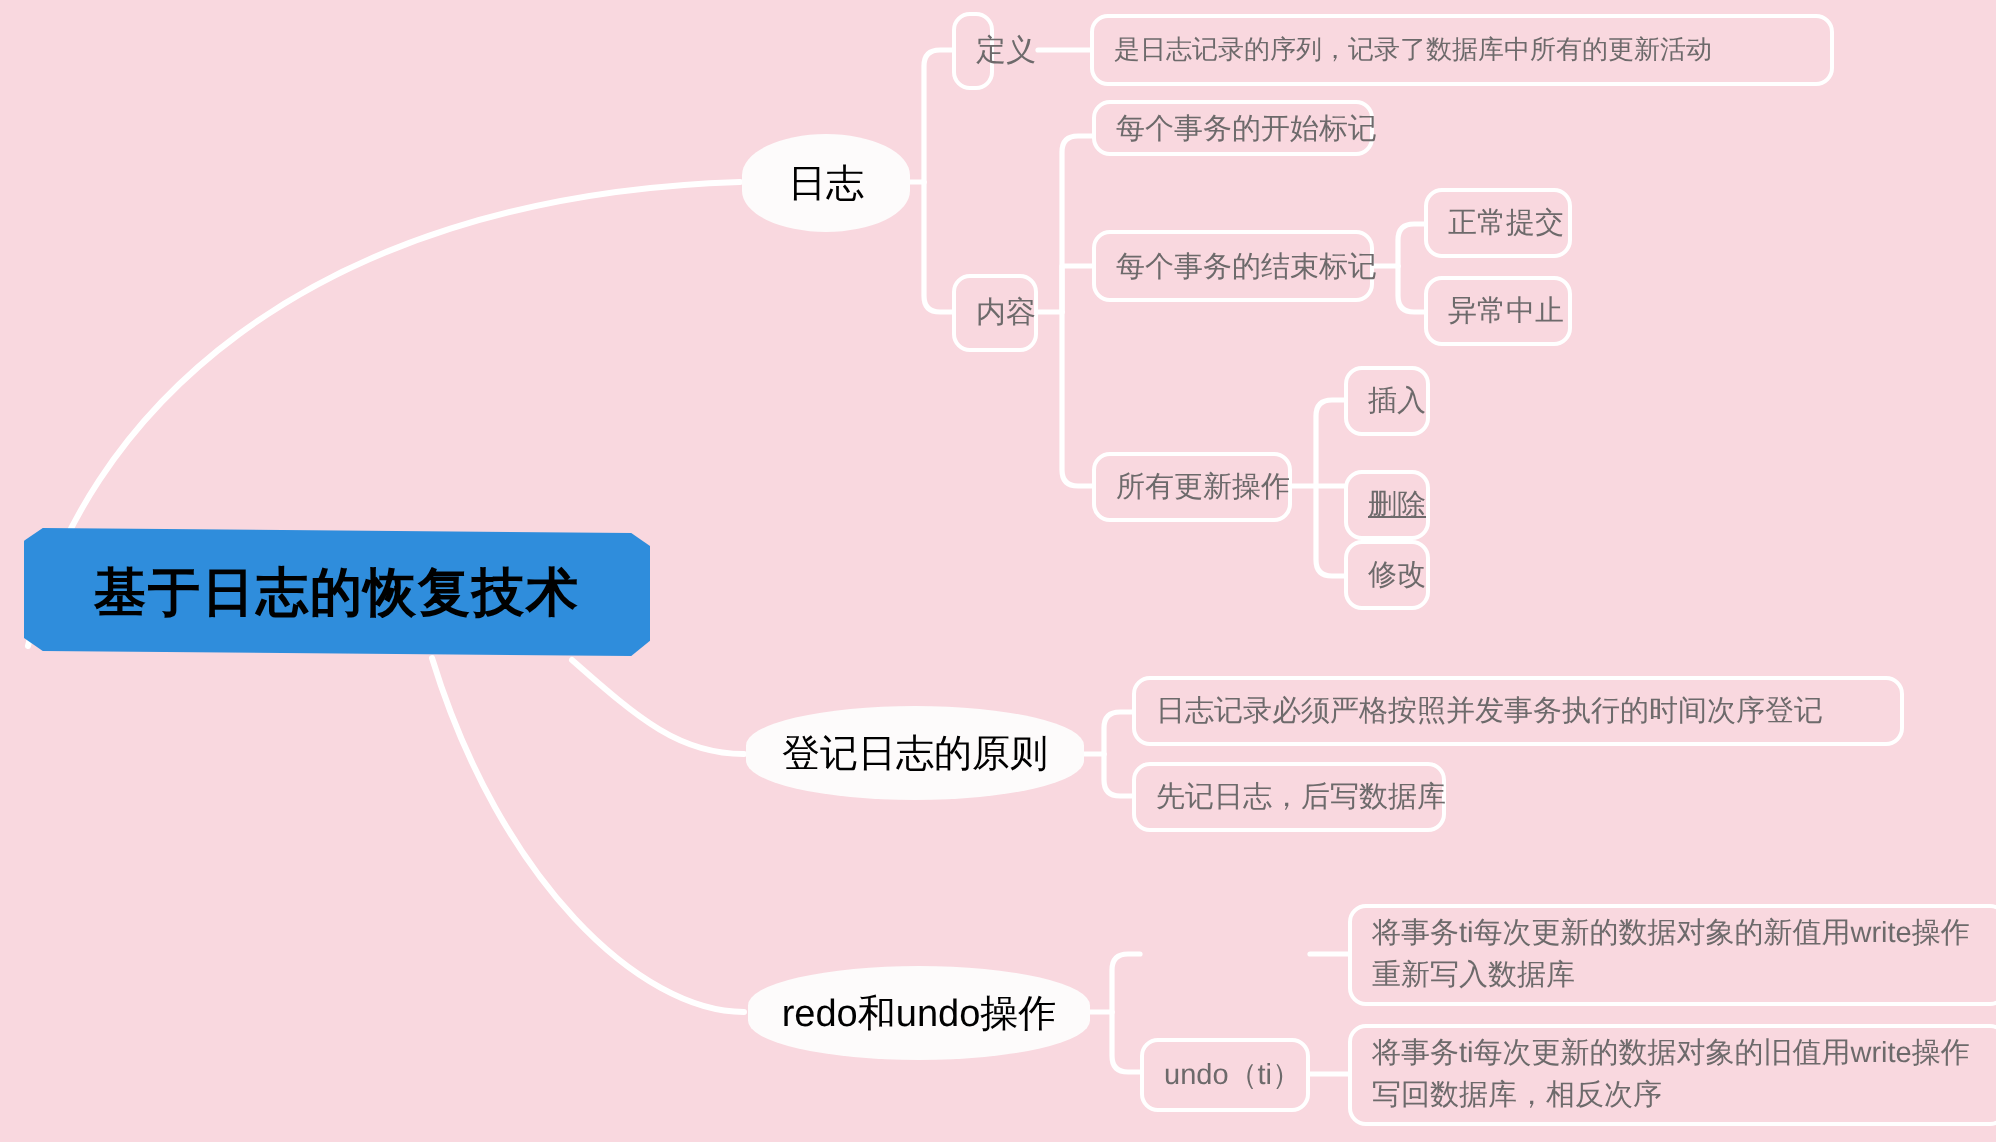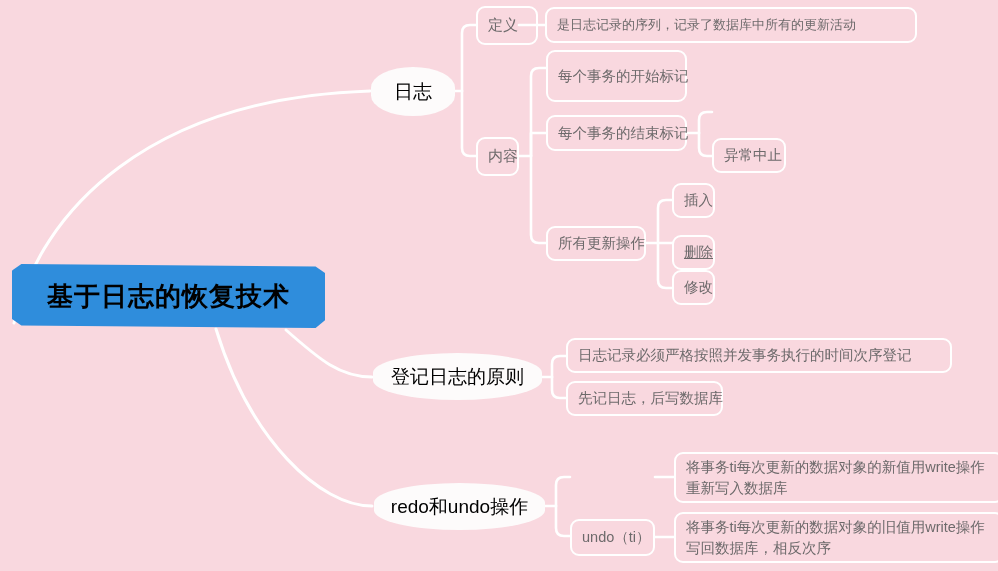--- a/index.html
+++ b/index.html
@@ -122,40 +122,43 @@
   </svg>
 
   <div class="root-node" style="left:12px; top:264px; width:313px; height:64px; font-size:26px;">
     <span>基于日志的恢复技术</span>
   </div>
 
   <div class="n1" style="left:371px; top:67px; width:84px; height:49px; font-size:19px;">
     <span>日志</span>
   </div>
 
-  <div class="nb" style="left:476px; top:6px; width:62px; height:39px; font-size:15px;font-family:Liberation Mono, monospace;">
+  <div class="nb" style="left:476px; top:6px; width:21px; height:39px; font-size:15px;font-family:Liberation Mono, monospace;">
     <span class="pad">定义</span>
   </div>
 
   <div class="nb" style="left:545px; top:7px; width:372px; height:36px; font-size:13px;">
     <span class="pad">是日志记录的序列，记录了数据库中所有的更新活动</span>
   </div>
 
   <div class="nb" style="left:476px; top:137px; width:43px; height:39px; font-size:15px;">
     <span class="pad">内容</span>
   </div>
 
-  <div class="nb" style="left:546px; top:50px; width:141px; height:52px; font-size:14.5px;">
+  <div class="nb" style="left:546px; top:50px; width:141px; height:28px; font-size:14.5px;">
     <span class="pad">每个事务的开始标记</span>
   </div>
 
   <div class="nb" style="left:546px; top:115px; width:141px; height:36px; font-size:14.5px;">
     <span class="pad">每个事务的结束标记</span>
   </div>
 
+  <div class="nb" style="left:712px; top:94px; width:74px; height:35px; font-size:14.5px;">
+    <span class="pad">正常提交</span>
+  </div>
 
   <div class="nb" style="left:712px; top:138px; width:74px; height:35px; font-size:14.5px;">
     <span class="pad">异常中止</span>
   </div>
 
   <div class="nb" style="left:546px; top:226px; width:100px; height:35px; font-size:14.5px;">
     <span class="pad">所有更新操作</span>
   </div>
 
   <div class="nb" style="left:672px; top:183px; width:43px; height:35px; font-size:14.5px;">

